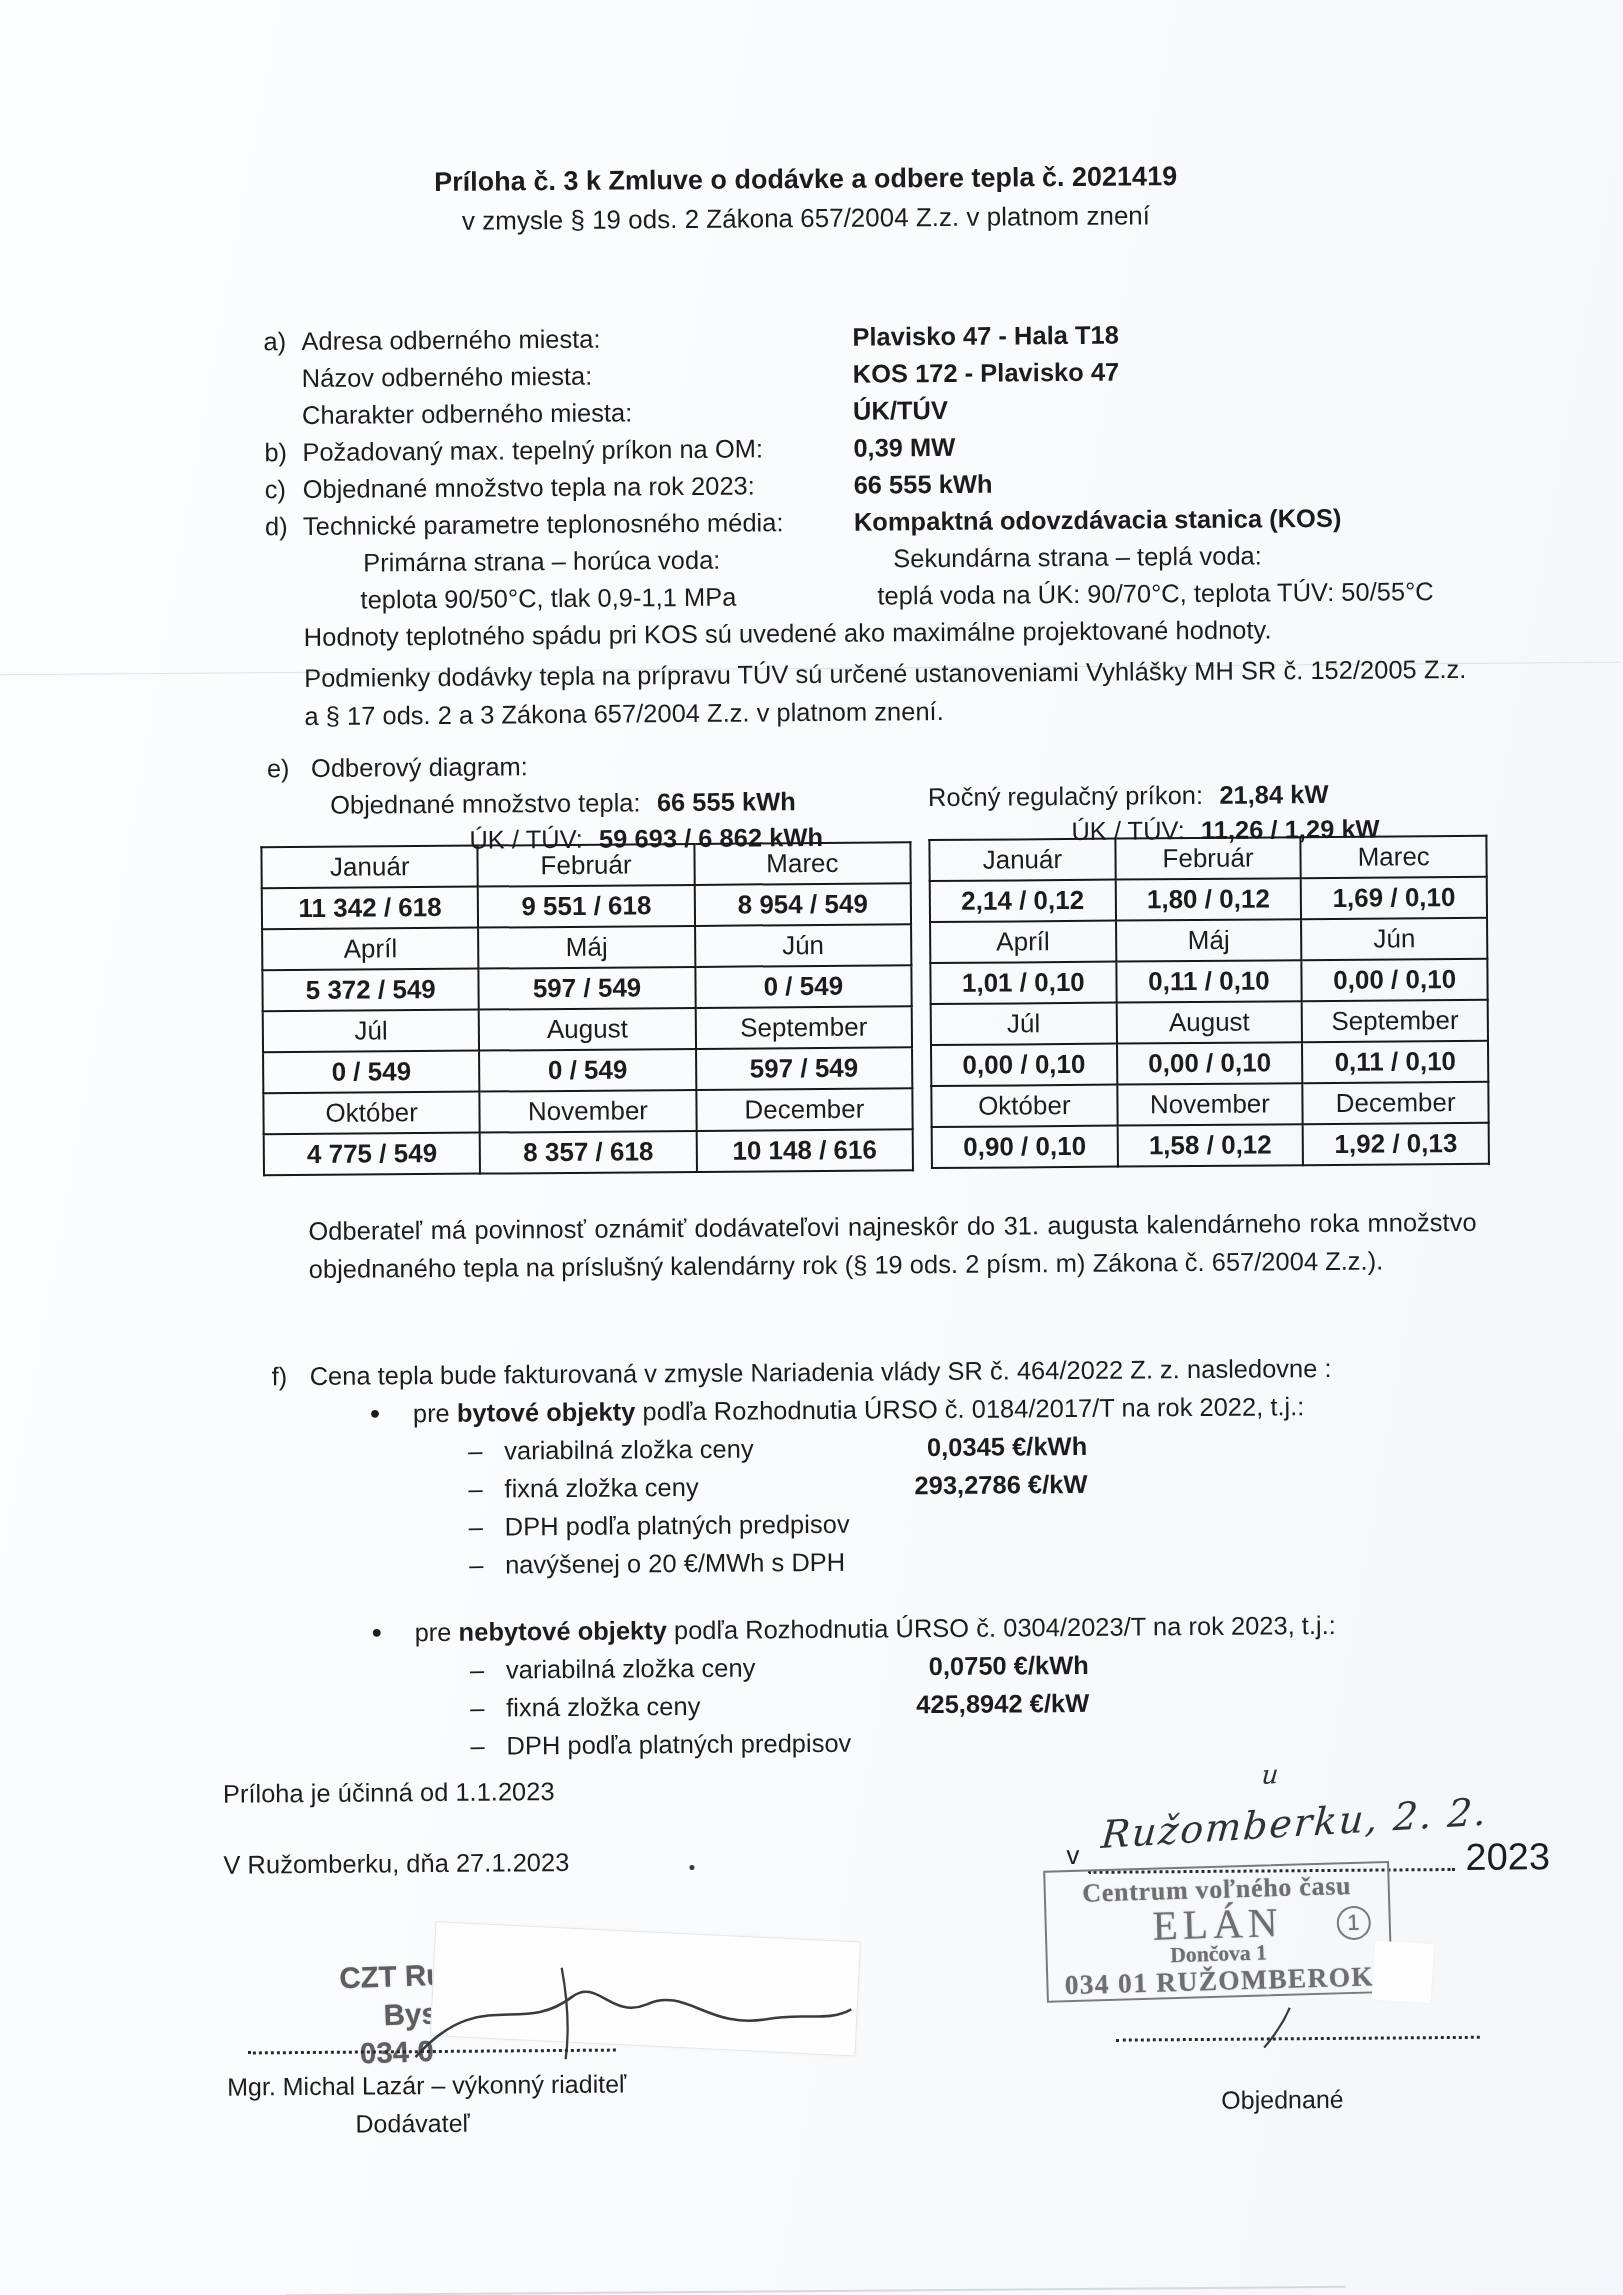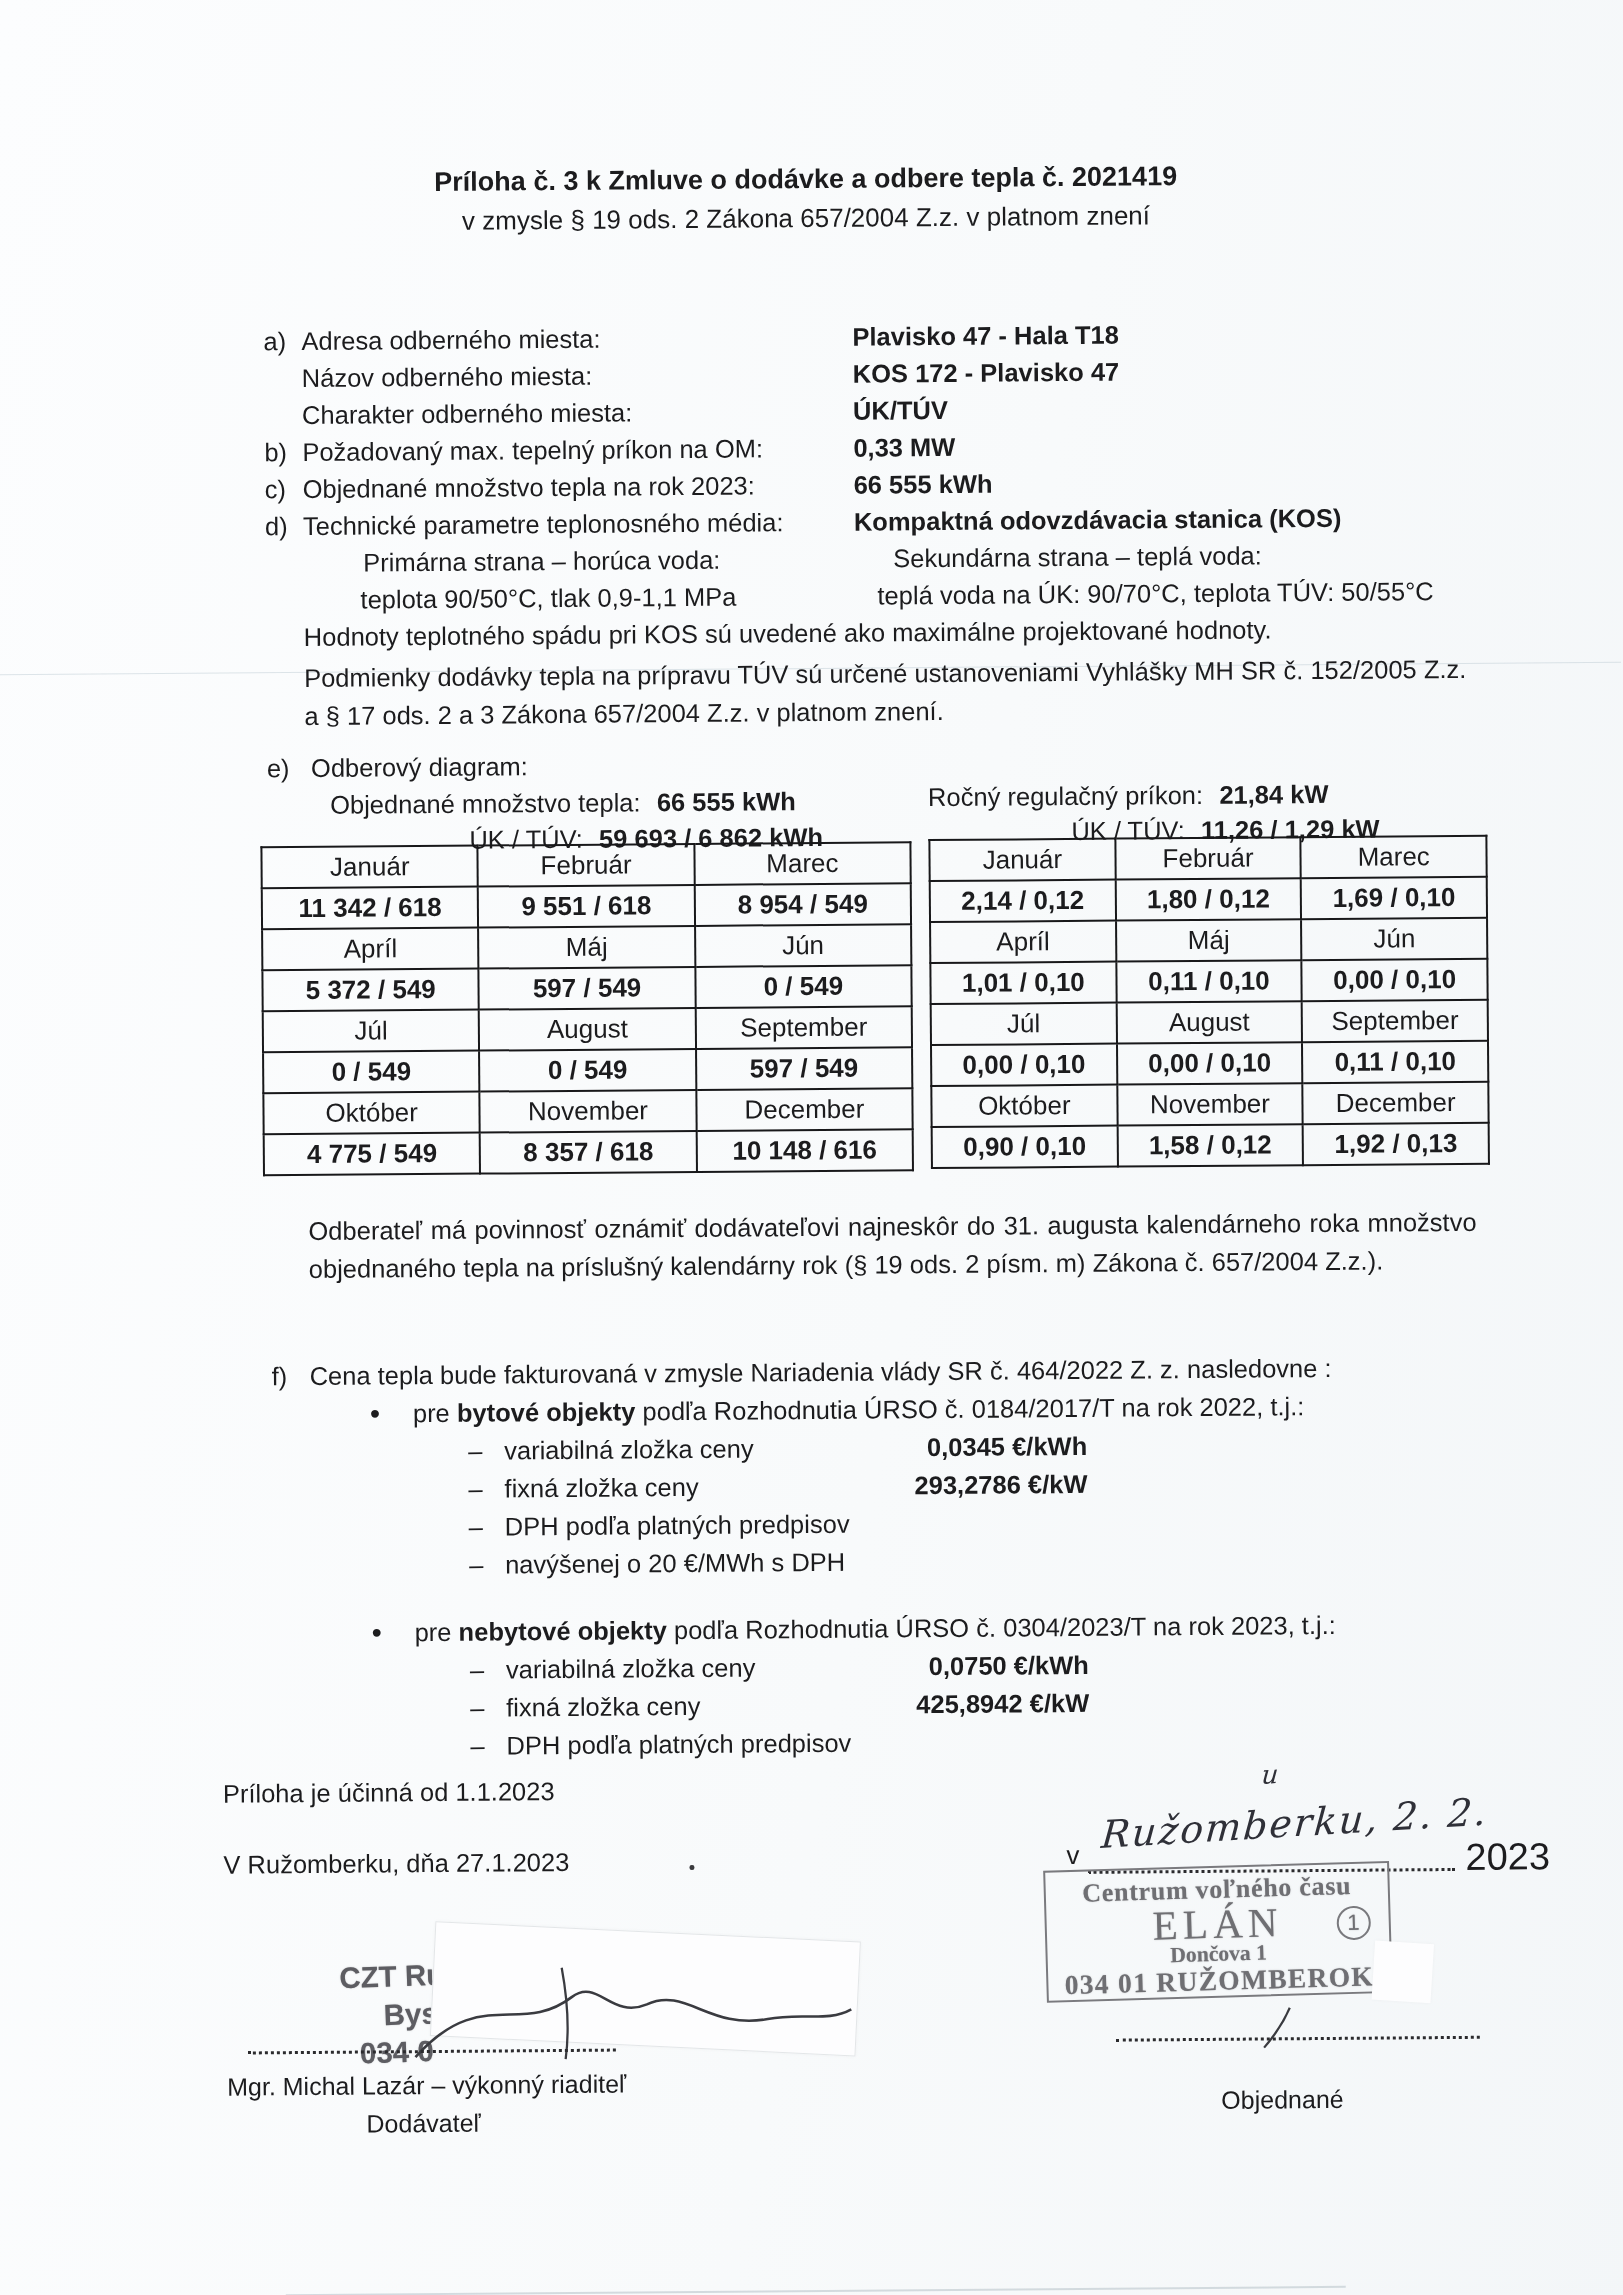--- a/index.html
+++ b/index.html
@@ -74,21 +74,21 @@
       <span class="lab">Názov odberného miesta:</span>
       <span class="val">KOS 172 -  Plavisko 47</span>
     </div>
     <div class="row">
       <span class="lab">Charakter odberného miesta:</span>
       <span class="val">ÚK/TÚV</span>
     </div>
     <div class="row">
       <span class="letter">b)</span>
       <span class="lab">Požadovaný max. tepelný príkon na OM:</span>
-      <span class="val">0,33  MW</span>
+      <span class="val">0,39  MW</span>
     </div>
     <div class="row">
       <span class="letter">c)</span>
       <span class="lab">Objednané množstvo tepla na rok 2023:</span>
       <span class="val">66 555  kWh</span>
     </div>
     <div class="row">
       <span class="letter">d)</span>
       <span class="lab">Technické parametre teplonosného média:</span>
       <span class="val">Kompaktná odovzdávacia stanica (KOS)</span>
@@ -302,21 +302,21 @@
   <div class="stamp-czt" style="left:375px;top:1994px;">Byst</div>
   <div class="stamp-czt" style="left:351px;top:2032px;">034 0</div>
   <div class="whitepatch" style="left:424px;top:1930px;width:424px;height:113px;transform:rotate(3.2deg);"></div>
   <svg class="abs" style="left:393px;top:1956px;" width="458" height="111" viewBox="0 0 700 170">
     <path d="M20,150 C120,40 180,120 260,60 C300,30 320,95 375,72 C435,45 470,112 560,96 C612,86 652,102 688,82" stroke="#3a3b40" stroke-width="4" fill="none"></path>
     <path d="M245,15 C253,60 257,105 250,155" stroke="#3a3b40" stroke-width="3.5" fill="none"></path>
   </svg>
 
   <div class="dotline abs" style="left:239px;top:2047px;width:368px;"></div>
   <div class="abs" style="left:218px;top:2068px;font-size:25px;">Mgr. Michal Lazár – výkonný riaditeľ</div>
-  <div class="abs" style="left:357px;top:2106px;font-size:25px;text-align:center;">Dodávateľ</div>
+  <div class="abs" style="left:346px;top:2106px;font-size:25px;text-align:center;">Dodávateľ</div>
 
   <svg class="abs" style="left:1250px;top:2008px;" width="39" height="46" viewBox="0 0 60 70">
     <path d="M48,5 C38,28 22,50 8,66" stroke="#3a3b40" stroke-width="3.5" fill="none"></path>
   </svg>
   <div class="dotline abs" style="left:1107px;top:2041px;width:364px;"></div>
   <div class="abs" style="left:1212px;top:2089px;font-size:25px;">Objednané</div>
 
 </div>
 </div>
 

